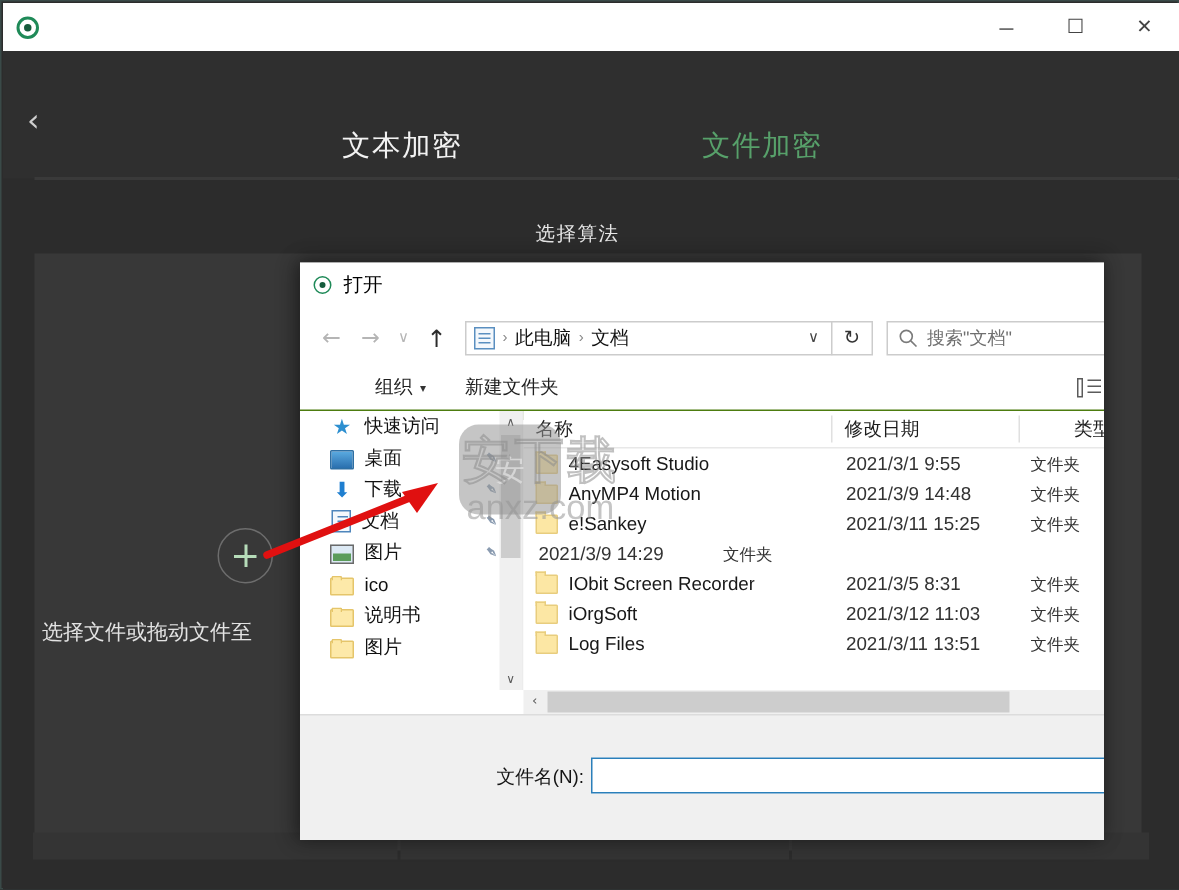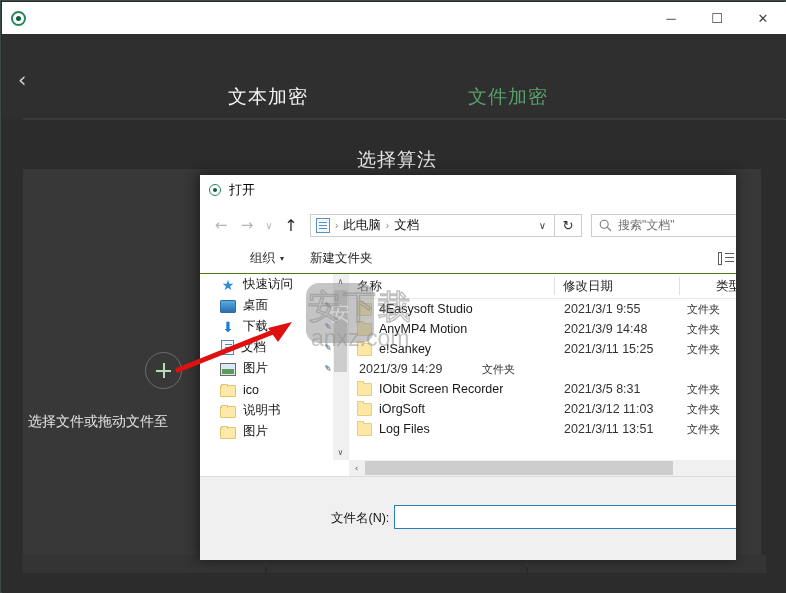--- a/index.html
+++ b/index.html
@@ -109,21 +109,21 @@
   
   #app-body {
     position: absolute;
     left: 1px; top: 119px;
     width: 784px; height: 473px;
     background: #2c2c2c;
   }
   #algo-label {
     position: absolute;
     left: 355px; top: 27px;
-    font-size: 19px;
+    font-size: 13px;
     color: #e6e6e6;
     letter-spacing: 1px;
   }
   #drop-panel {
     position: absolute;
     left: 21px; top: 49px;
     width: 738px; height: 398px;
     background: #383838;
   }
   #plus-circle {

